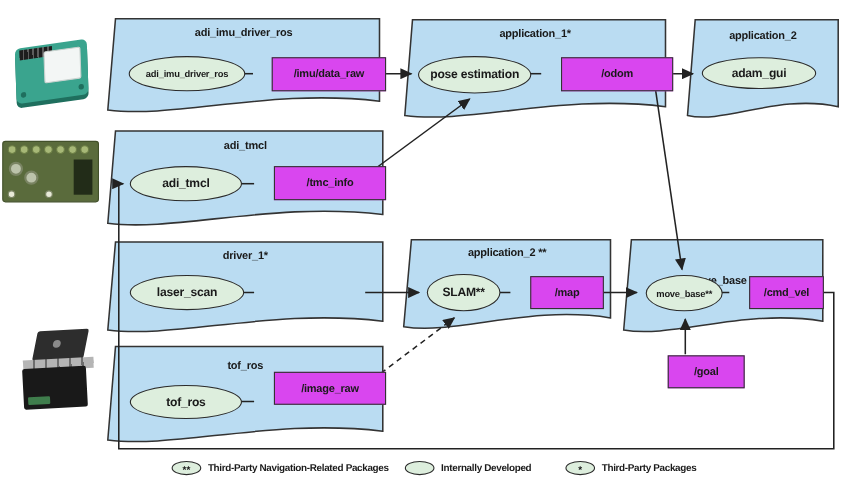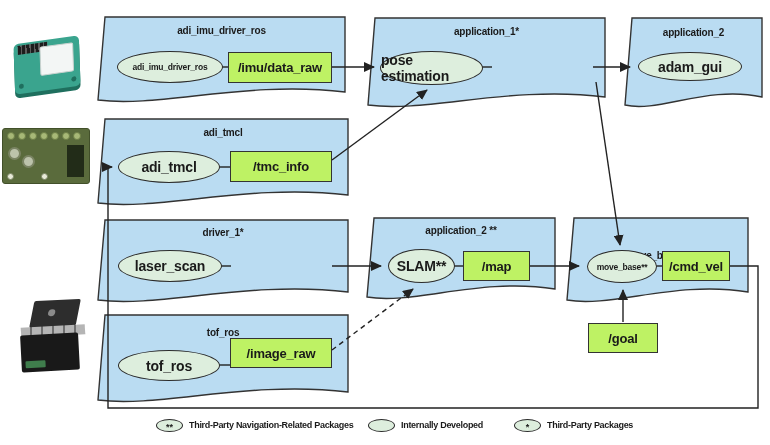--- a/index.html
+++ b/index.html
@@ -7,27 +7,27 @@
     position:relative;width:770px;height:445px;background:#ffffff;overflow:hidden;
     font-family:"Liberation Sans",sans-serif;color:#1a1a1a;
   }
   #wires{position:absolute;left:0;top:0;z-index:1;}
   .pkg-title{
     position:absolute;z-index:3;text-align:center;font-weight:bold;font-size:10px;
     letter-spacing:-0.2px;color:#1a1a1a;
   }
   .node-ellipse{
     position:absolute;z-index:4;background:#ddeedd;border:1.6px solid #2b2b2b;border-radius:50%;
-    display:flex;align-items:center;justify-content:center;font-weight:bold;font-size:14px;
+    display:flex;align-items:center;justify-content:center;font-weight:bold;font-size:11px;
     letter-spacing:-0.2px;box-sizing:border-box;
   }
   .topic-box{
-    position:absolute;z-index:4;background:#bef264;border:1.6px solid #333333;
-    display:flex;align-items:center;justify-content:center;font-weight:bold;font-size:13px;
-    letter-spacing:-0.2px;box-sizing:border-box;
+    position:absolute;z-index:4;background:#d946ef;border:1.6px solid #333333;
+    display:flex;align-items:center;justify-content:center;font-weight:bold;font-size:10px;
+    letter-spacing:-0.2px;box-sizing:border-box;margin-left:19px;
   }
   .small-text{font-size:8.5px;}
   .legend-item{position:absolute;z-index:4;display:flex;align-items:center;gap:6px;height:14px;}
   .legend-ellipse{
     width:27px;height:13px;background:#ddeedd;border:1.4px solid #2b2b2b;border-radius:50%;
     display:flex;align-items:center;justify-content:center;font-weight:bold;font-size:9px;
     box-sizing:border-box;flex:0 0 auto;padding-top:4px;line-height:4px;
   }
   .legend-label{font-weight:bold;font-size:9px;letter-spacing:-0.3px;white-space:nowrap;}
   .hw{position:absolute;z-index:2;}
@@ -114,20 +114,21 @@
   <div class="node-ellipse small-text" style="left:117px;top:51px;width:106px;height:32px;">adi_imu_driver_ros</div>
   <div class="node-ellipse" style="left:380px;top:51px;width:103px;height:34px;">pose estimation</div>
   <div class="node-ellipse" style="left:638px;top:52px;width:104px;height:29px;">adam_gui</div>
   <div class="node-ellipse" style="left:118px;top:151px;width:102px;height:32px;">adi_tmcl</div>
   <div class="node-ellipse" style="left:118px;top:250px;width:104px;height:32px;">laser_scan</div>
   <div class="node-ellipse" style="left:388px;top:249px;width:67px;height:34px;">SLAM**</div>
   <div class="node-ellipse small-text" style="left:587px;top:250px;width:70px;height:33px;">move_base**</div>
   <div class="node-ellipse" style="left:118px;top:350px;width:102px;height:31px;">tof_ros</div>
 
   <div class="topic-box" style="left:228px;top:52px;width:104px;height:31px;">/imu/data_raw</div>
+  <div class="topic-box" style="left:491px;top:52px;width:102px;height:31px;">/odom</div>
   <div class="topic-box" style="left:230px;top:151px;width:102px;height:31px;">/tmc_info</div>
   <div class="topic-box" style="left:463px;top:251px;width:67px;height:30px;">/map</div>
   <div class="topic-box" style="left:662px;top:251px;width:68px;height:30px;">/cmd_vel</div>
   <div class="topic-box" style="left:230px;top:338px;width:102px;height:30px;">/image_raw</div>
   <div class="topic-box" style="left:588px;top:323px;width:70px;height:30px;">/goal</div>
 
   <div class="legend-item" style="left:156px;top:418px;">
     <div class="legend-ellipse">**</div>
     <div class="legend-label">Third-Party Navigation-Related Packages</div>
   </div>

